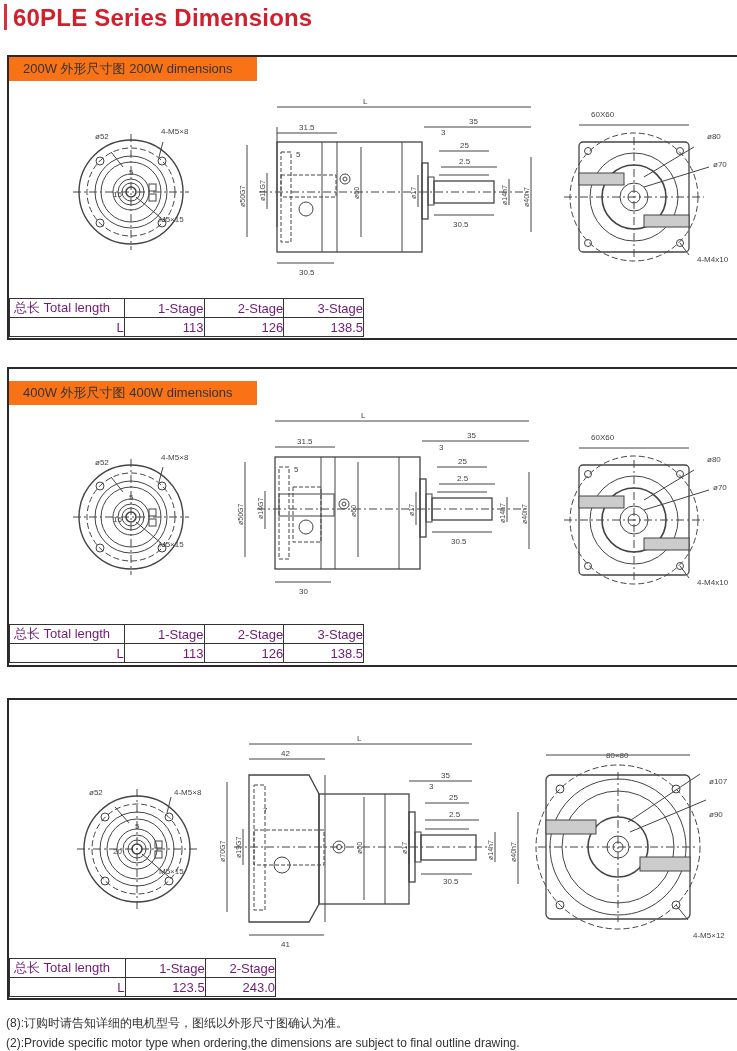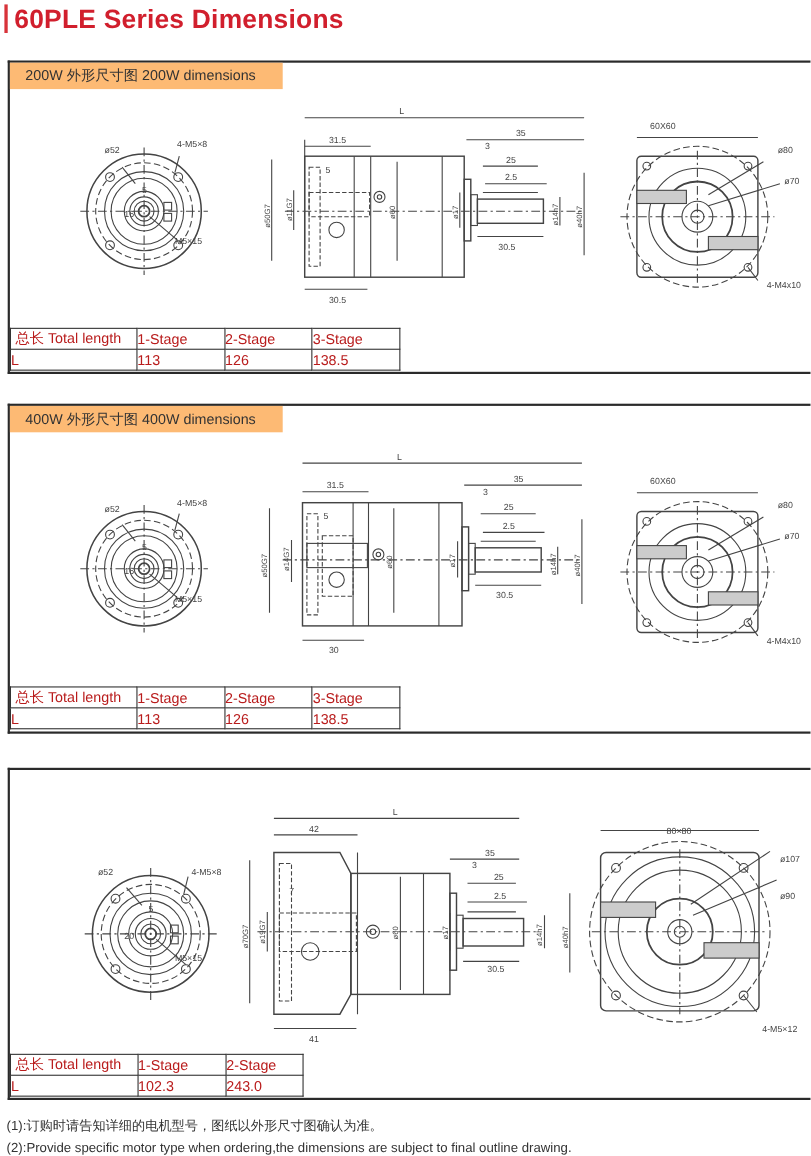--- a/index.html
+++ b/index.html
@@ -1,24 +1,24 @@
 <!DOCTYPE html>
 <html><head>
 <meta charset="utf-8">
 <style>
   html, body { margin:0; padding:0; background:#ffffff; }
   body { width:737px; height:1051px; position:relative; overflow:hidden; font-family:"Liberation Sans", sans-serif; color:#333; }
   .title-wrap { position:absolute; left:4px; top:4px; height:30px; display:flex; }
   .title-bar { width:3px; height:26px; background:#d8333a; margin-right:6px; }
   .title { font-size:24px; font-weight:bold; color:#d11f2d; letter-spacing:0.2px; }
   .section { position:absolute; left:7px; right:0; border-top:2px solid #2a2a2a; border-left:2px solid #2a2a2a; border-bottom:2px solid #2a2a2a; }
-  .sec-label { position:absolute; left:0; top:0; height:24px; line-height:24px; background:#fdba74; color:#333; font-size:13px; padding-left:14px; }
+  .sec-label { position:absolute; left:0; top:0; height:24px; line-height:24px; background:#f97316; color:#333; font-size:13px; padding-left:14px; }
   .drawing { position:absolute; left:0; right:0; top:26px; }
-  .dim-table { position:absolute; left:0; border-collapse:collapse; font-size:13px; color:#b91c1c; }
-  .dim-table td { border:1px solid #333; text-align:left; height:18px; padding:0; }
+  .dim-table { position:absolute; left:0; border-collapse:collapse; font-size:13px; color:#701a75; }
+  .dim-table td { border:1px solid #333; text-align:right; height:18px; padding:0; }
   .dim-table td.first { text-align:left; padding-left:4px; }
   .notes { position:absolute; left:6px; top:1013px; font-size:12px; color:#333; line-height:20px; }
   svg text { font-family:"Liberation Sans", sans-serif; }
 </style>
 </head>
 <body>
 
 <div class="title-wrap">
   <div class="title-bar"></div>
   <div class="title">60PLE Series Dimensions</div>
@@ -146,21 +146,21 @@
       <td>L</td>
       <td>113</td>
       <td>126</td>
       <td>138.5</td>
     </tr>
   </tbody>
     </table>
 </div>
 
 <div class="section" style="top:367px; height:296px;">
-  <div class="sec-label" style="width:234px;">400W 外形尺寸图 400W dimensions</div>
+  <div class="sec-label" style="width:234px;margin-top:12px;">400W 外形尺寸图 400W dimensions</div>
 
   <svg class="drawing" width="730" height="230" viewBox="0 0 730 230" style="top:38px;">
     <g stroke="#444" fill="none" stroke-width="1">
       <g transform="translate(122,110)">
         <line x1="-58" y1="0" x2="58" y2="0" stroke-dasharray="8 3 2 3"></line>
         <line x1="0" y1="-58" x2="0" y2="58" stroke-dasharray="8 3 2 3"></line>
         <circle r="52" stroke-width="1.4"></circle>
         <circle r="44" stroke-dasharray="6 3"></circle>
         <circle r="36"></circle>
           <circle r="30"></circle>
@@ -385,23 +385,23 @@
 
   <table class="dim-table" style="top:258px; width:267px;">
     <tbody>
         <tr>
       <td class="first" style="width:112px;">总长 Total length</td>
       <td style="width:80px;">1-Stage</td>
       <td style="width:70px;">2-Stage</td>
     </tr>
     <tr>
       <td>L</td>
-      <td>102.3</td>
+      <td>123.5</td>
       <td>243.0</td>
     </tr>
   </tbody>
     </table>
 </div>
 
 <div class="notes">
-  <div>(1):订购时请告知详细的电机型号，图纸以外形尺寸图确认为准。</div>
+  <div>(8):订购时请告知详细的电机型号，图纸以外形尺寸图确认为准。</div>
   <div>(2):Provide specific motor type when ordering,the dimensions are subject to final outline drawing.</div>
 </div>
 
 </body></html>

